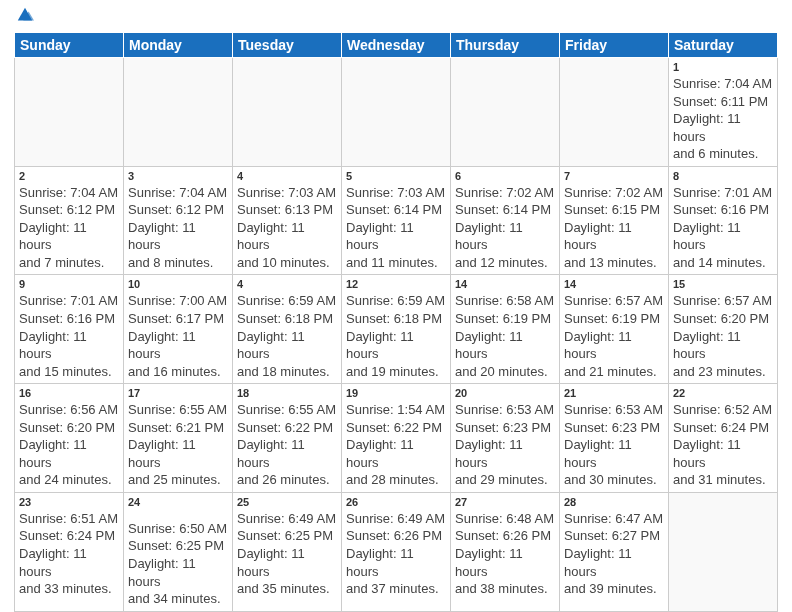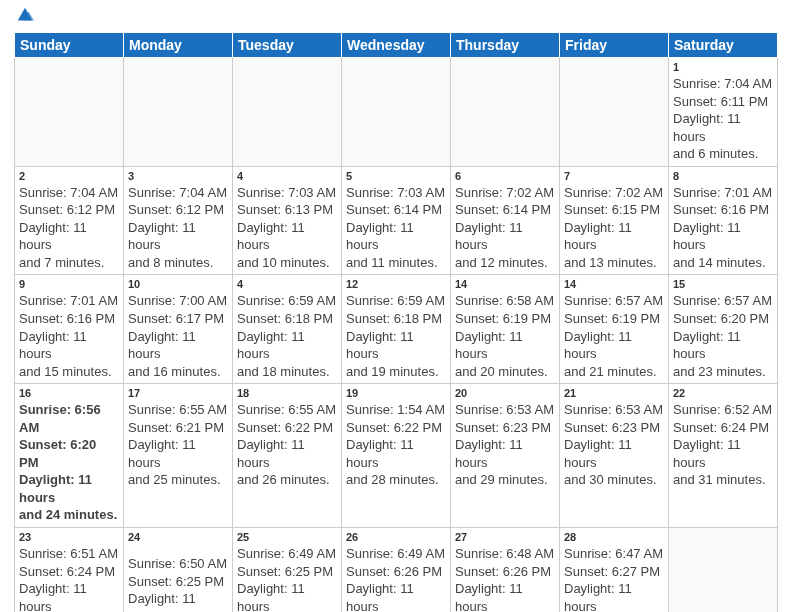--- a/index.html
+++ b/index.html
@@ -233,21 +233,21 @@
             <span class="day-num">15</span>
             <div class="day-info" style="white-space: pre-line;">Sunrise: 6:57 AM
 Sunset: 6:20 PM
 Daylight: 11 hours
 and 23 minutes.</div>
           </td>
         </tr>
         <tr>
           <td>
             <span class="day-num">16</span>
-            <div class="day-info" style="white-space: pre-line; font-weight: bold;">Sunrise: 6:56 AM
+            <div class="day-info" style="white-space: pre-line;">Sunrise: 6:56 AM
 Sunset: 6:20 PM
 Daylight: 11 hours
 and 24 minutes.</div>
           </td>
           <td>
             <span class="day-num">17</span>
             <div class="day-info" style="white-space: pre-line;">Sunrise: 6:55 AM
 Sunset: 6:21 PM
 Daylight: 11 hours
 and 25 minutes.</div>

